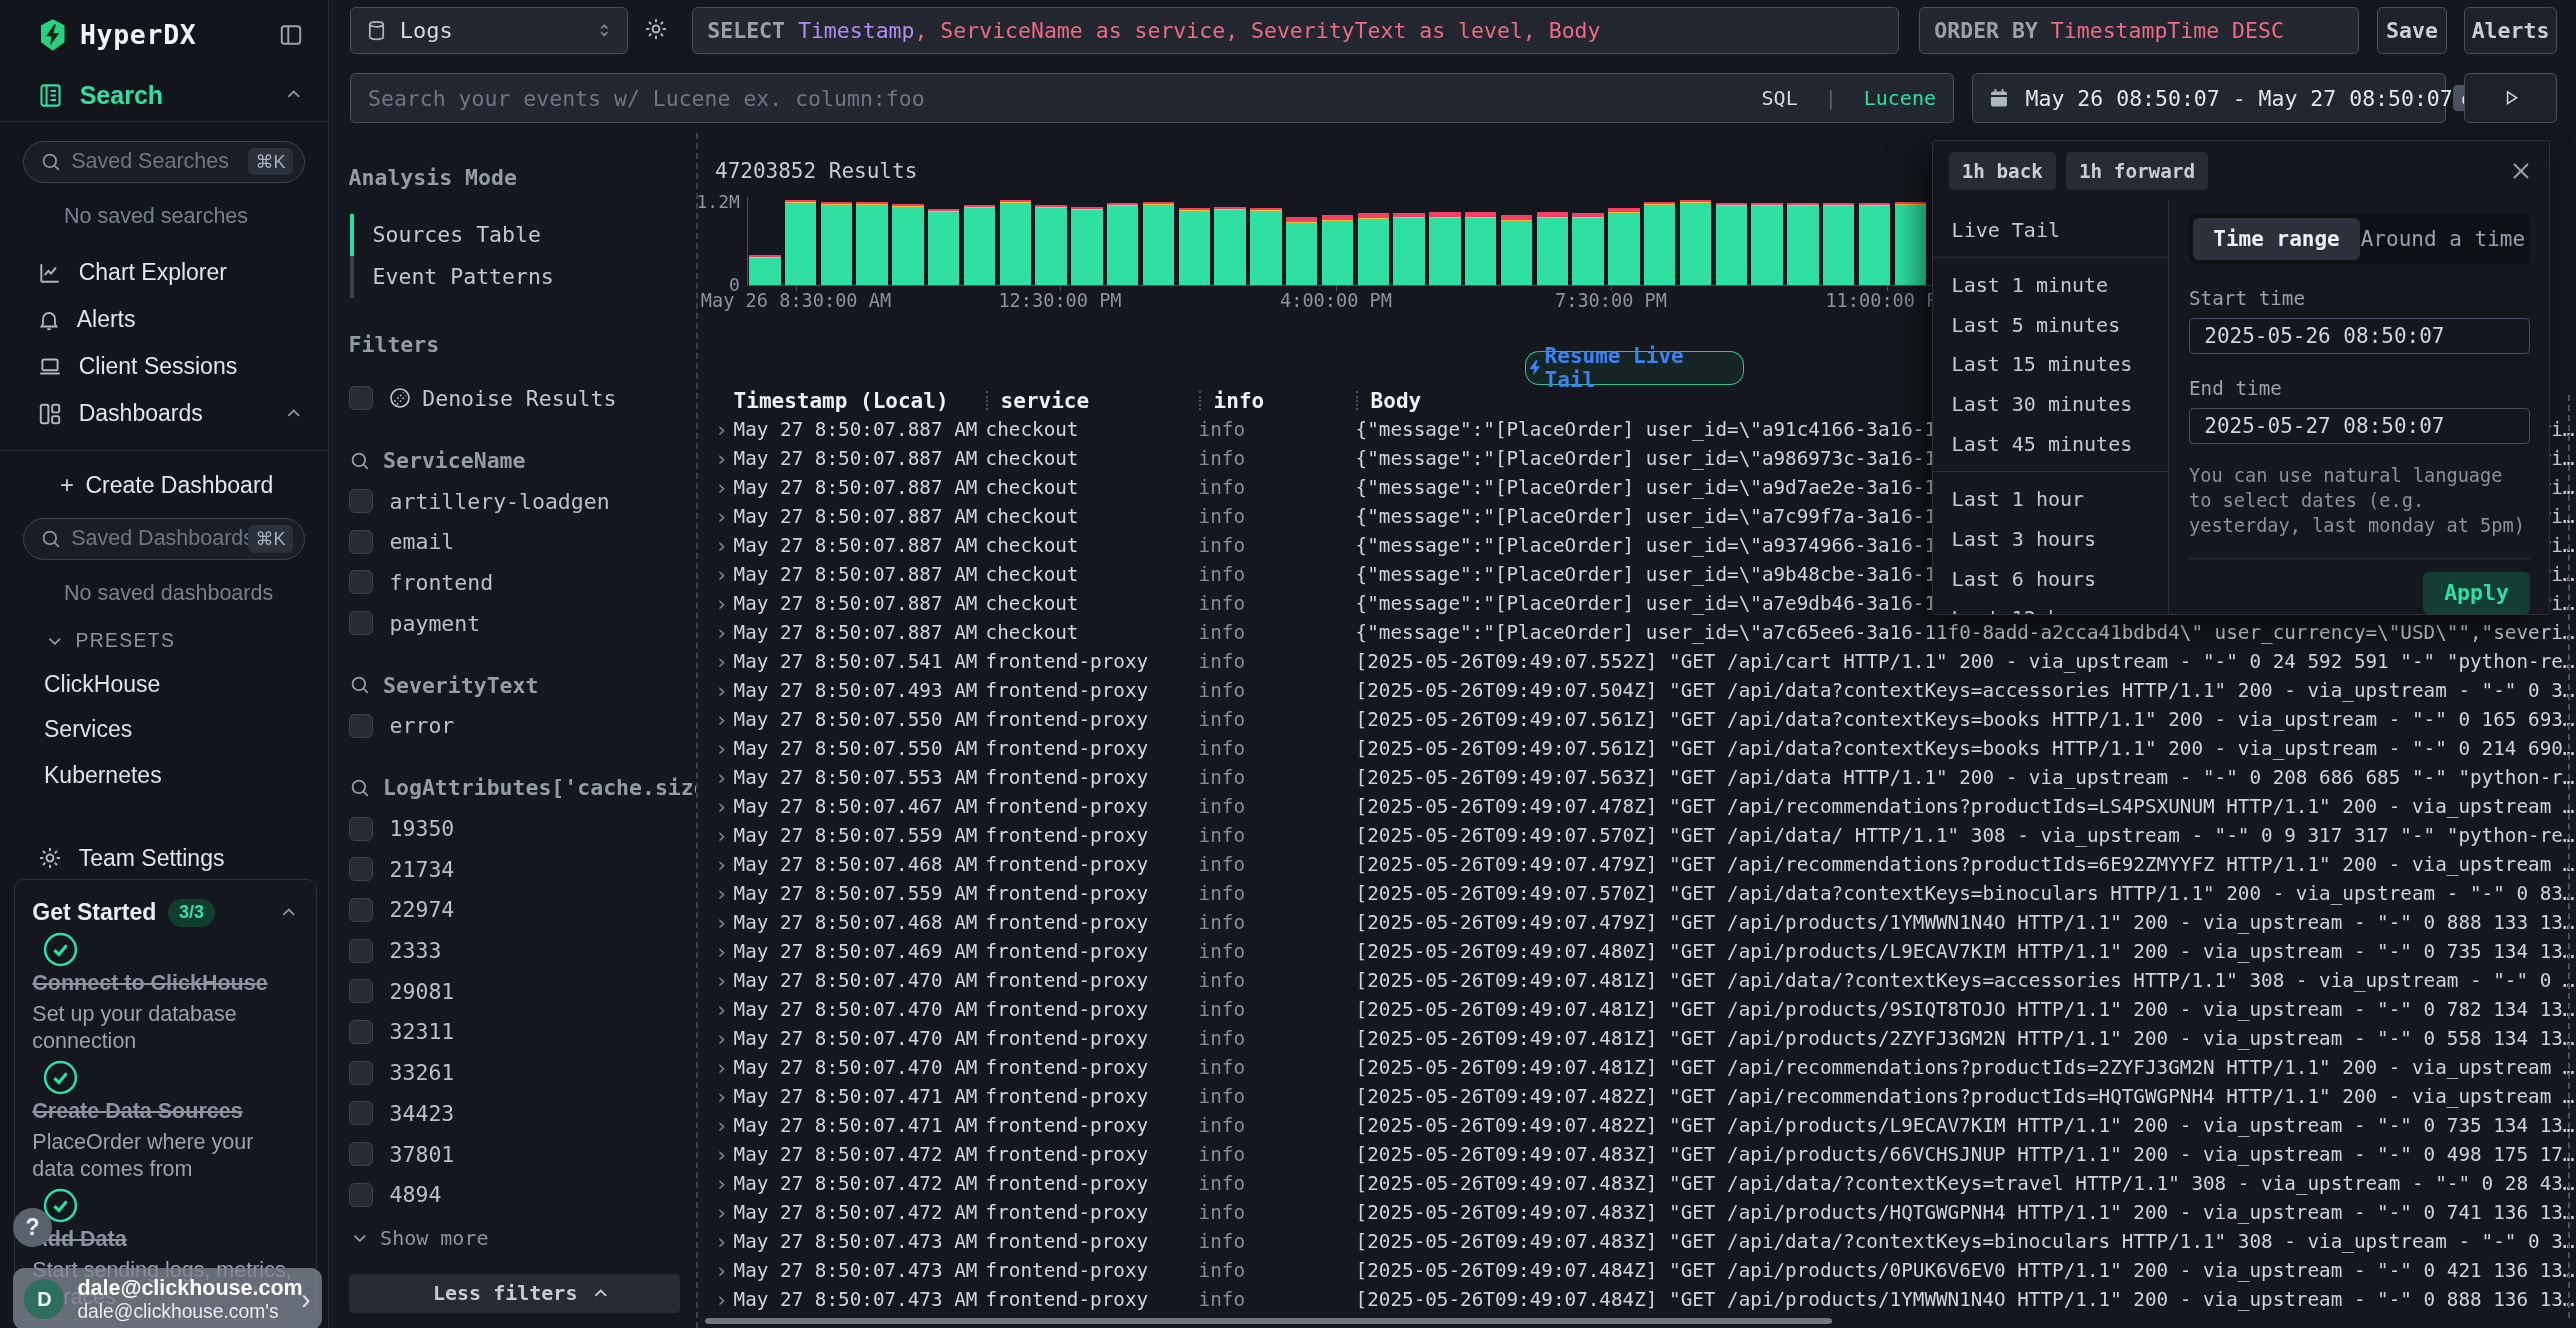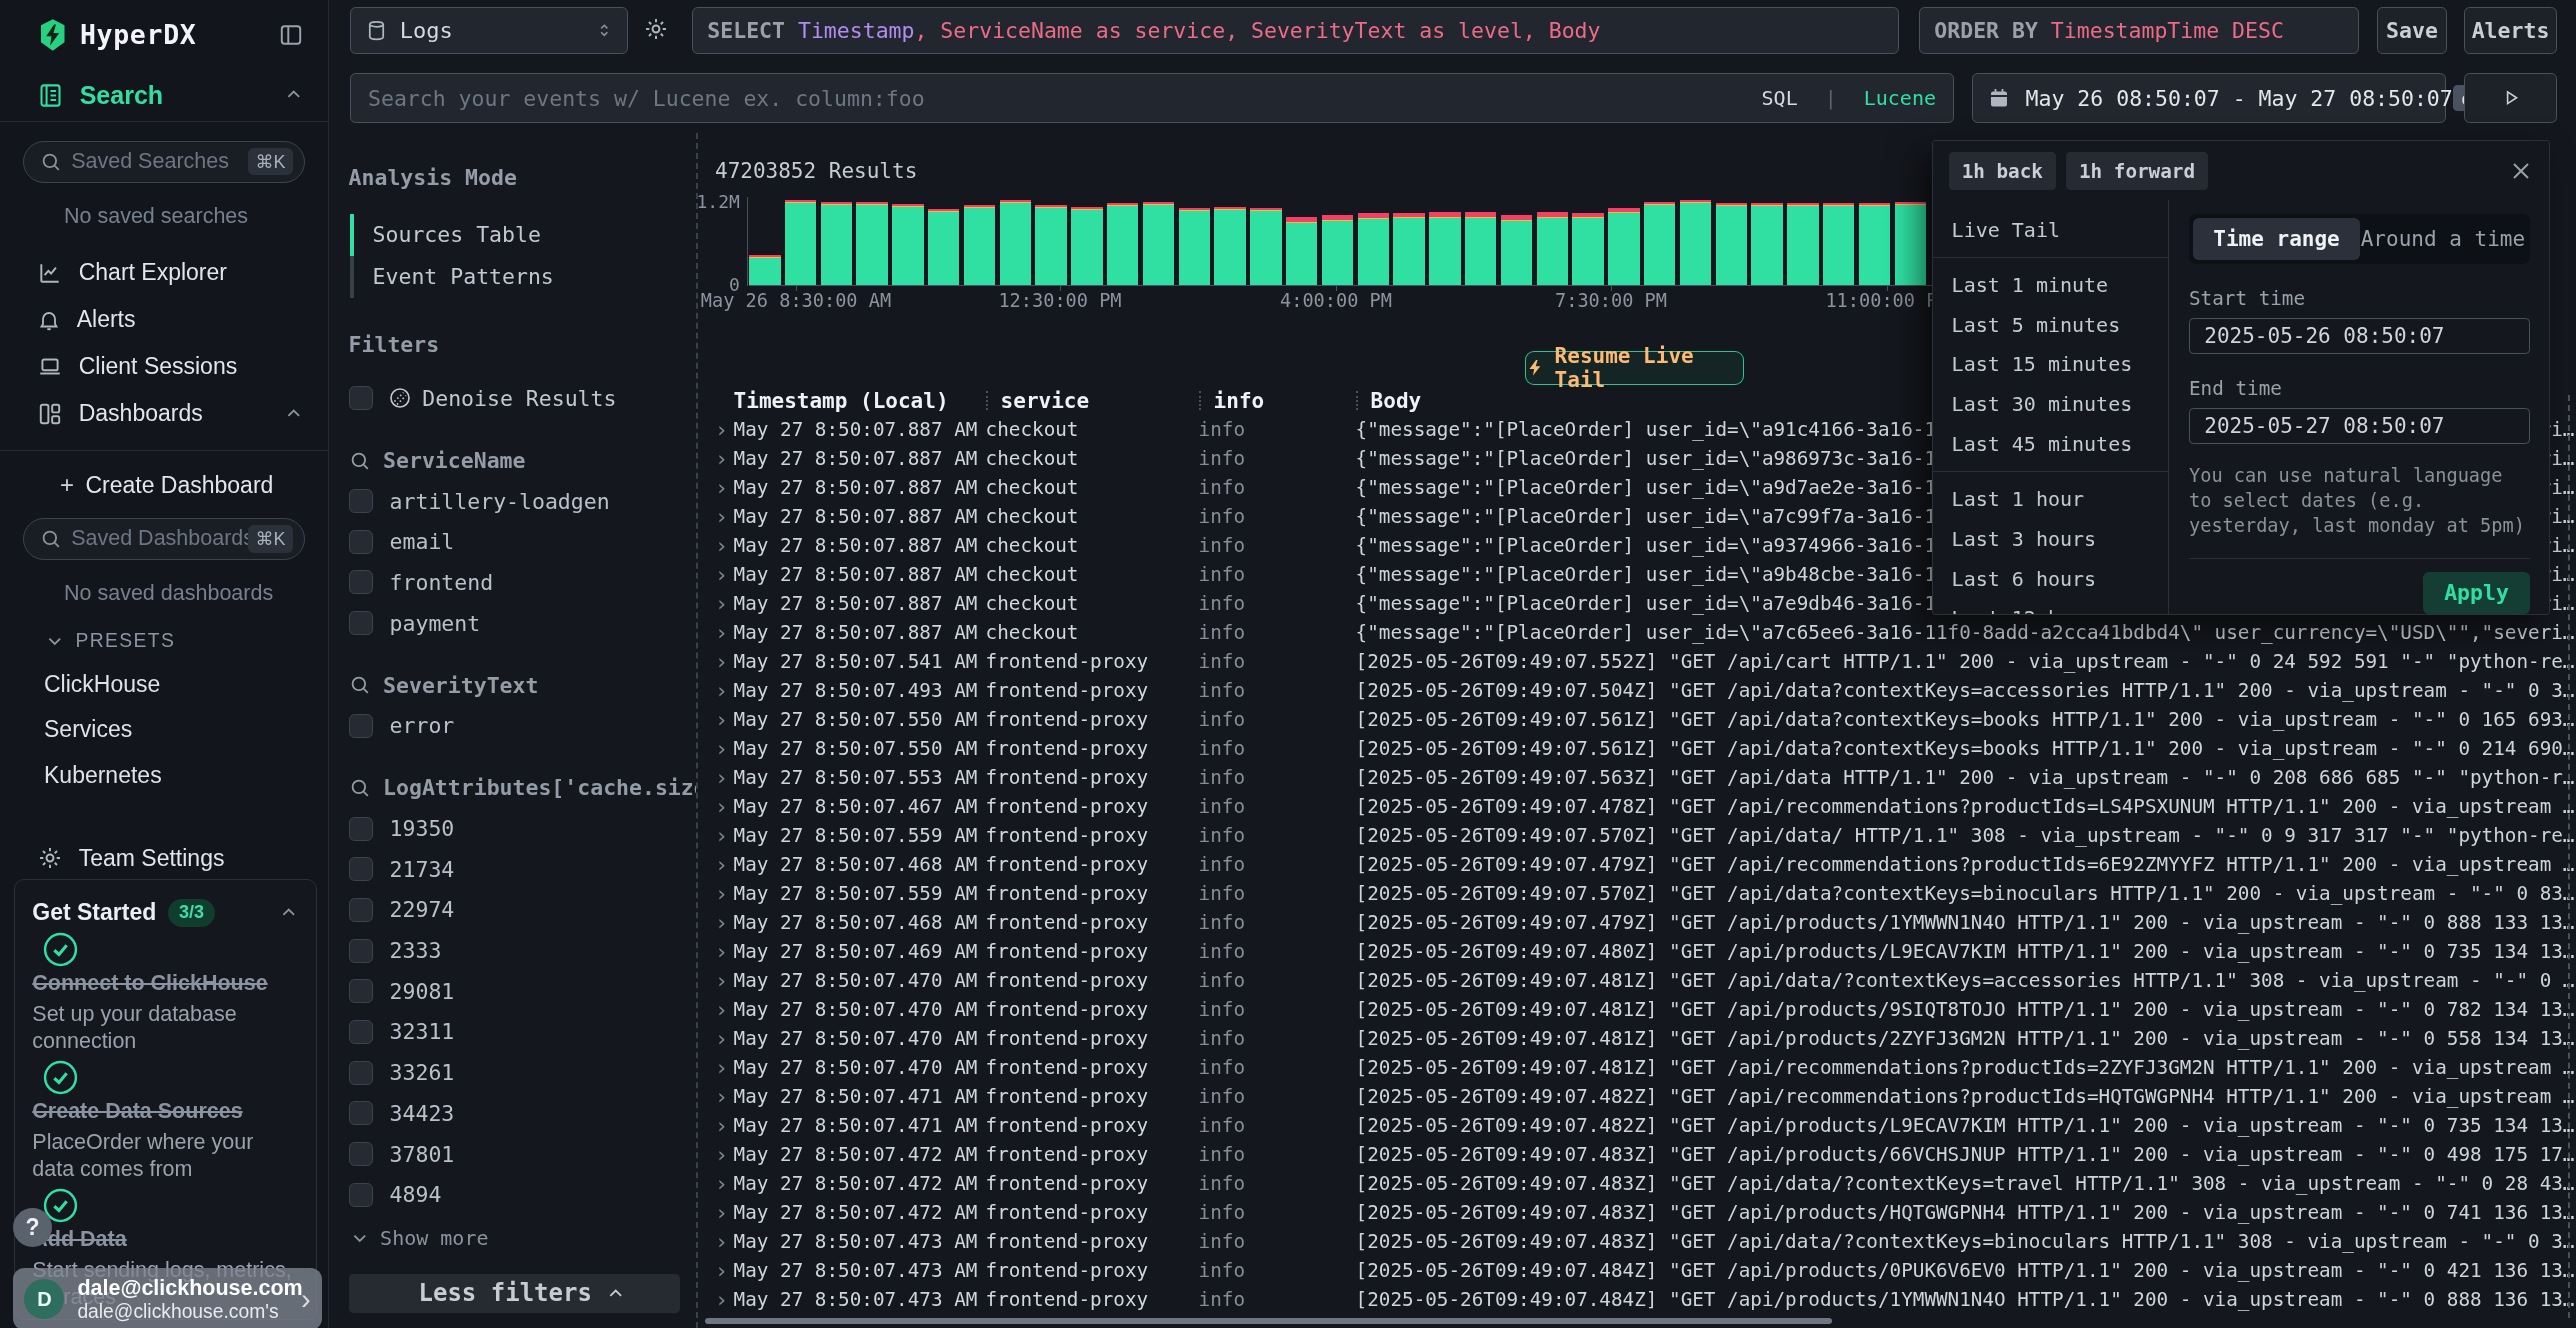--- a/index.html
+++ b/index.html
@@ -89,36 +89,36 @@
   .denoise .icon { margin:0 10px 0 15.7px; color:#c2c8d1; }
   .denoise .t { font-size:21.5px; color:#c2c8d1; }
   .fgroup { margin-top:37px; }
   .fghead { display:flex; align-items:center; color:#949ca7; }
   .fghead .icon { color:#949ca7; }
   .fglabel { font-size:21.5px; font-weight:bold; margin-left:13px; }
   .fitem { display:flex; align-items:center; margin-top:15.7px; cursor:pointer; }
   .fitem .fval { font-size:21.5px; color:#b9c0ca; margin-left:17px; }
   .showmore { display:flex; align-items:center; color:#8b93a0; font-size:20px; margin-top:18.6px; cursor:pointer; }
   .showmore .icon { margin-right:10px; }
-  .lessbtn { display:flex; align-items:center; justify-content:center; gap:13px; margin-top:24px; height:39px; background:#262a31; border-radius:4.3px; color:#c6ccd4; font-size:24px; font-weight:bold; cursor:pointer;padding-left:16px; }
+  .lessbtn { display:flex; align-items:center; justify-content:center; gap:13px; margin-top:24px; height:39px; background:#262a31; border-radius:4.3px; color:#c6ccd4; font-size:20px; font-weight:bold; cursor:pointer;padding-left:16px; }
   .vdiv { position:absolute; left:696px; top:133px; bottom:0; width:0; border-left:2.1px dashed #3a4049; }
   .right-dashes { position:absolute; right:5.7px; top:395px; bottom:10px; width:0; border-left:2.9px dashed #4a515e; z-index:3; }
 
   
   .results-count { position:absolute; left:715px; top:159px; font-size:21px; color:#c6ccd4; font-family:"DejaVu Sans Mono","Liberation Mono",monospace; }
   .chart { position:absolute; left:715px; top:197px; width:1228px; height:117px; }
   .yaxis { position:absolute; left:0; top:0; height:89px; border-right:1.4px solid #4a515e; width:33px; }
   .ytick-top { position:absolute; right:7.2px; top:-5.7px; font-size:18px; color:#8b93a0; font-family:"DejaVu Sans Mono","Liberation Mono",monospace; }
   .ytick-bot { position:absolute; right:7.2px; bottom:-8.6px; font-size:18px; color:#8b93a0; font-family:"DejaVu Sans Mono","Liberation Mono",monospace; }
   .bars { position:absolute; left:34px; top:0; right:0; height:89px; display:flex; align-items:flex-end; gap:4.3px; border-bottom:1.4px solid #4a515e; }
   .bar { width:31.5px; display:flex; flex-direction:column; justify-content:flex-end; height:100%; }
   .xlabels { position:absolute; left:34px; top:93px; right:0; height:24px; }
   .xlab { position:absolute; transform:translateX(-50%); font-size:18.6px; color:#8b93a0; font-family:"DejaVu Sans Mono","Liberation Mono",monospace; white-space:nowrap; }
   .xtick { position:absolute; top:-4.3px; width:0; height:5.7px; border-left:1.4px solid #4a515e; }
-  .resume-btn { position:absolute; left:1525px; top:351px; width:219px; height:34px; border:1.4px solid rgba(47,224,162,0.85); border-radius:9px; background:rgba(47,224,162,0.07); color:#fdba74; display:flex; align-items:center; justify-content:center; gap:10px; font-family:"DejaVu Sans Mono","Liberation Mono",monospace; font-size:21px; font-weight:bold; z-index:4; }
+  .resume-btn { position:absolute; left:1525px; top:351px; width:219px; height:34px; border:1.4px solid rgba(47,224,162,0.85); border-radius:14px; background:rgba(47,224,162,0.07); color:#3b82f6; display:flex; align-items:center; justify-content:center; font-family:"DejaVu Sans Mono","Liberation Mono",monospace; font-size:21px; font-weight:bold; z-index:4; }
 
   
   .ltable { position:absolute; left:705px; top:386px; right:0; bottom:10px; overflow:hidden; font-family:"DejaVu Sans Mono","Liberation Mono",monospace; }
   .thead, .trow { display:grid; grid-template-columns:18.6px 252px 213px 157px 1fr; align-items:center; padding-left:10px; }
   .thead { height:29px; color:#f0f2f5; font-size:21px; font-weight:bold; }
   .thead .hcell { display:flex; align-items:center; }
   .handle { width:0; height:18.6px; border-left:2.1px dotted #4a515e; margin-right:13px; }
   .trow { height:29px; }
   .chev { color:#7e8591; font-size:21.5px; }
   .c-ts { color:#cfd5dc; font-size:19.3px; white-space:nowrap; }

